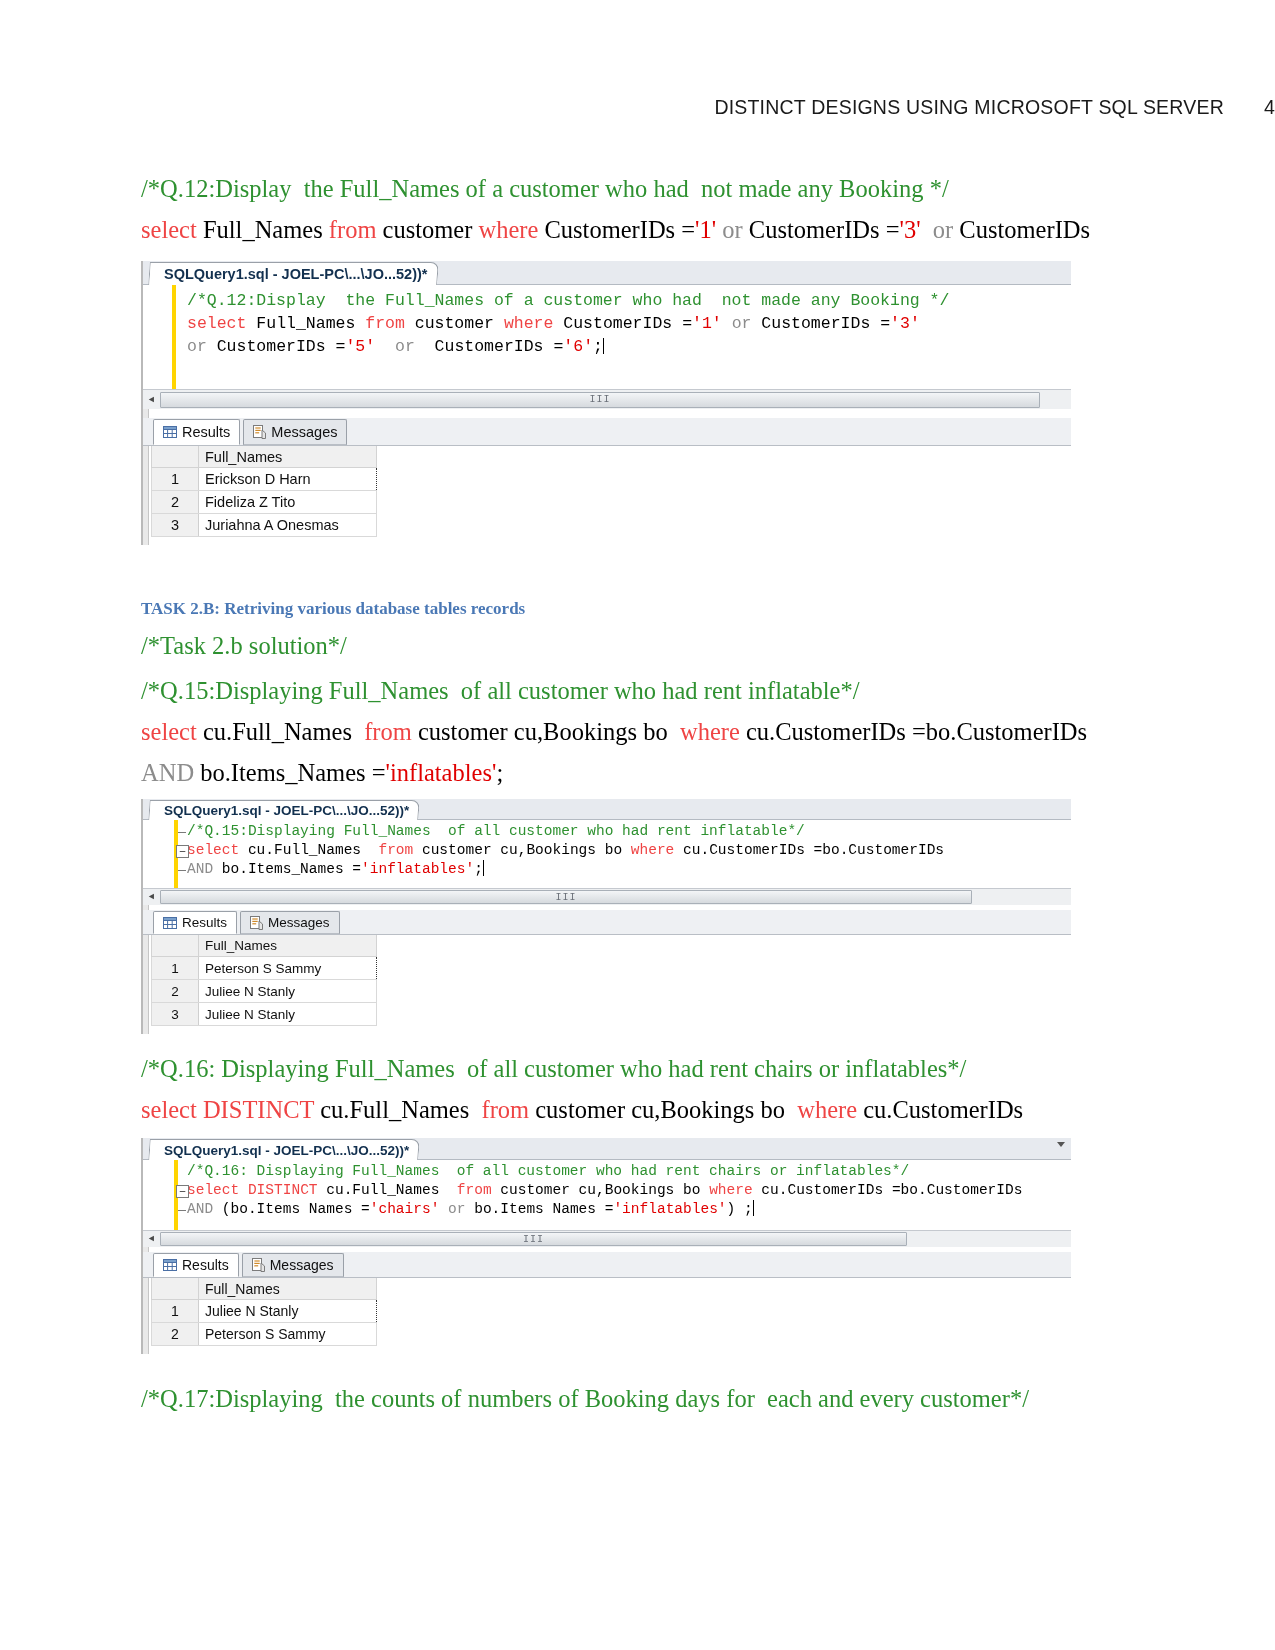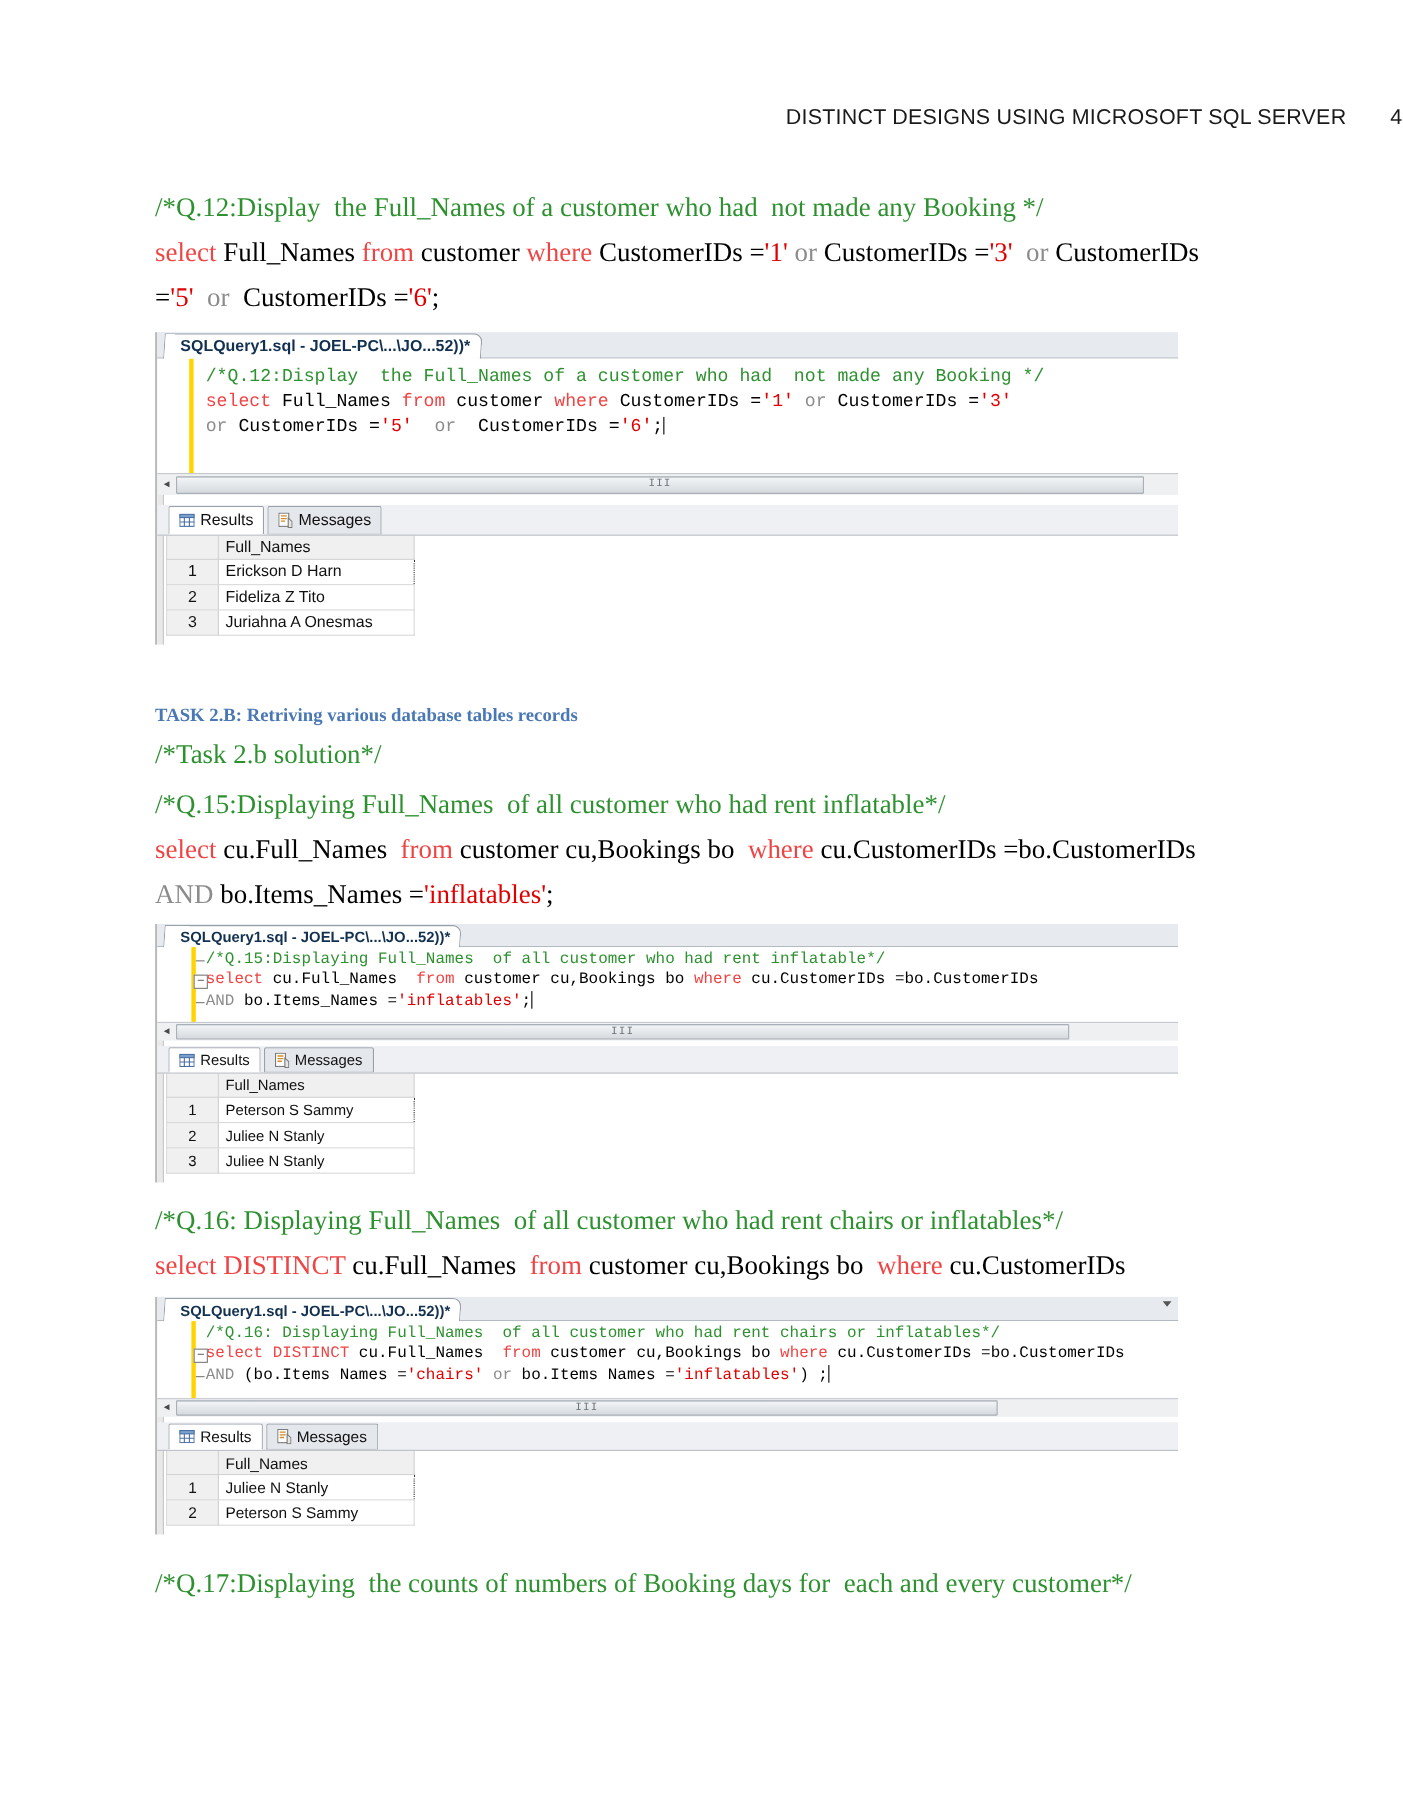--- a/index.html
+++ b/index.html
@@ -157,21 +157,20 @@
   <div class="doc-header">
     <span>DISTINCT DESIGNS USING MICROSOFT SQL SERVER</span><span class="pg">4</span>
   </div>
 
   <div class="content">
 
     <p class="p"><span class="cmt">/*Q.12:Display  the Full_Names of a customer who had  not made any Booking */</span></p>
 
     <p class="p"><span class="kw">select</span><span> Full_Names </span><span class="kw">from</span><span> customer </span><span class="kw">where</span><span> CustomerIDs =</span><span class="str">'1'</span><span class="gry"> or </span><span>CustomerIDs =</span><span class="str">'3'</span><span class="gry">  or </span><span>CustomerIDs</span></p>
 
-    <p class="p"><span>=</span><span class="str">'5'</span><span class="gry">  or </span><span> CustomerIDs =</span><span class="str">'6'</span><span>;</span></p>
 
     <div class="spacer-sm"></div>
 
     <div class="ssms" id="shot1" style="width:928px;margin-top:6px;">
       <div class="leftrail"></div>
       <div class="tabstrip">
         <div class="filetab"><span>SQLQuery1.sql - JOEL-PC\...\JO...52))*</span></div>
       </div>
       <div class="editor" style="height:96px;">
         <div class="gutterbar"></div>

